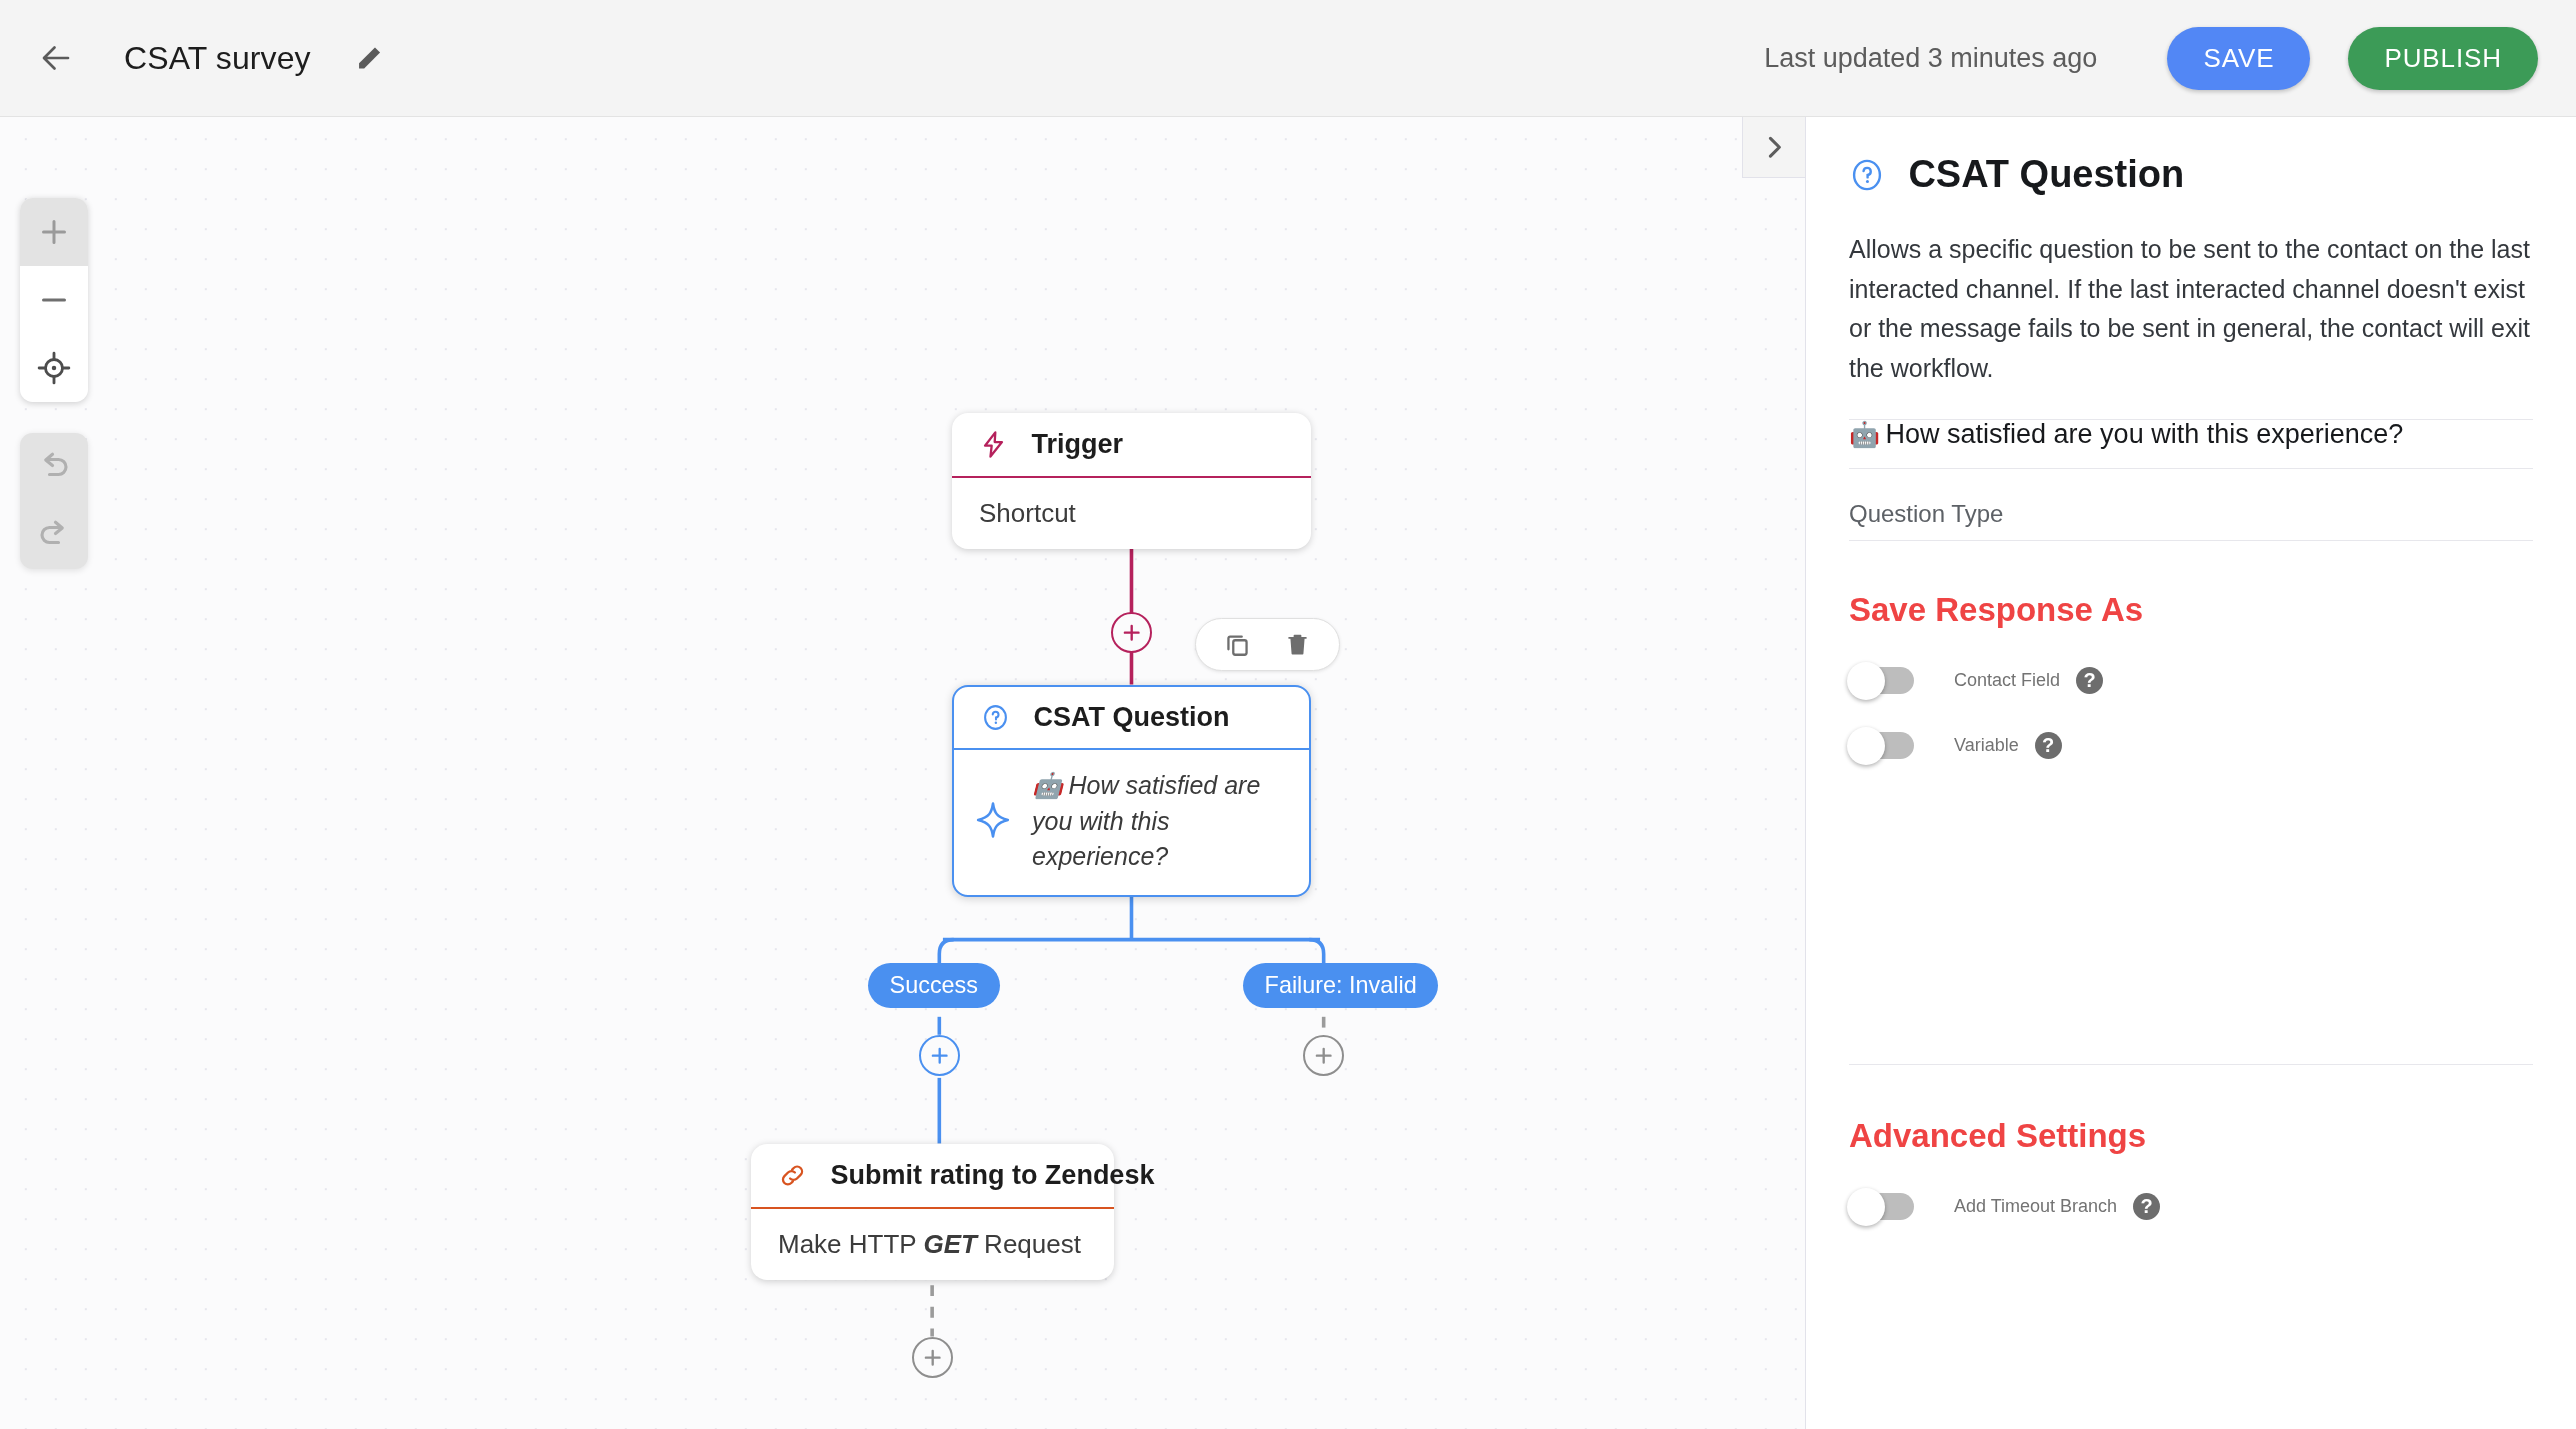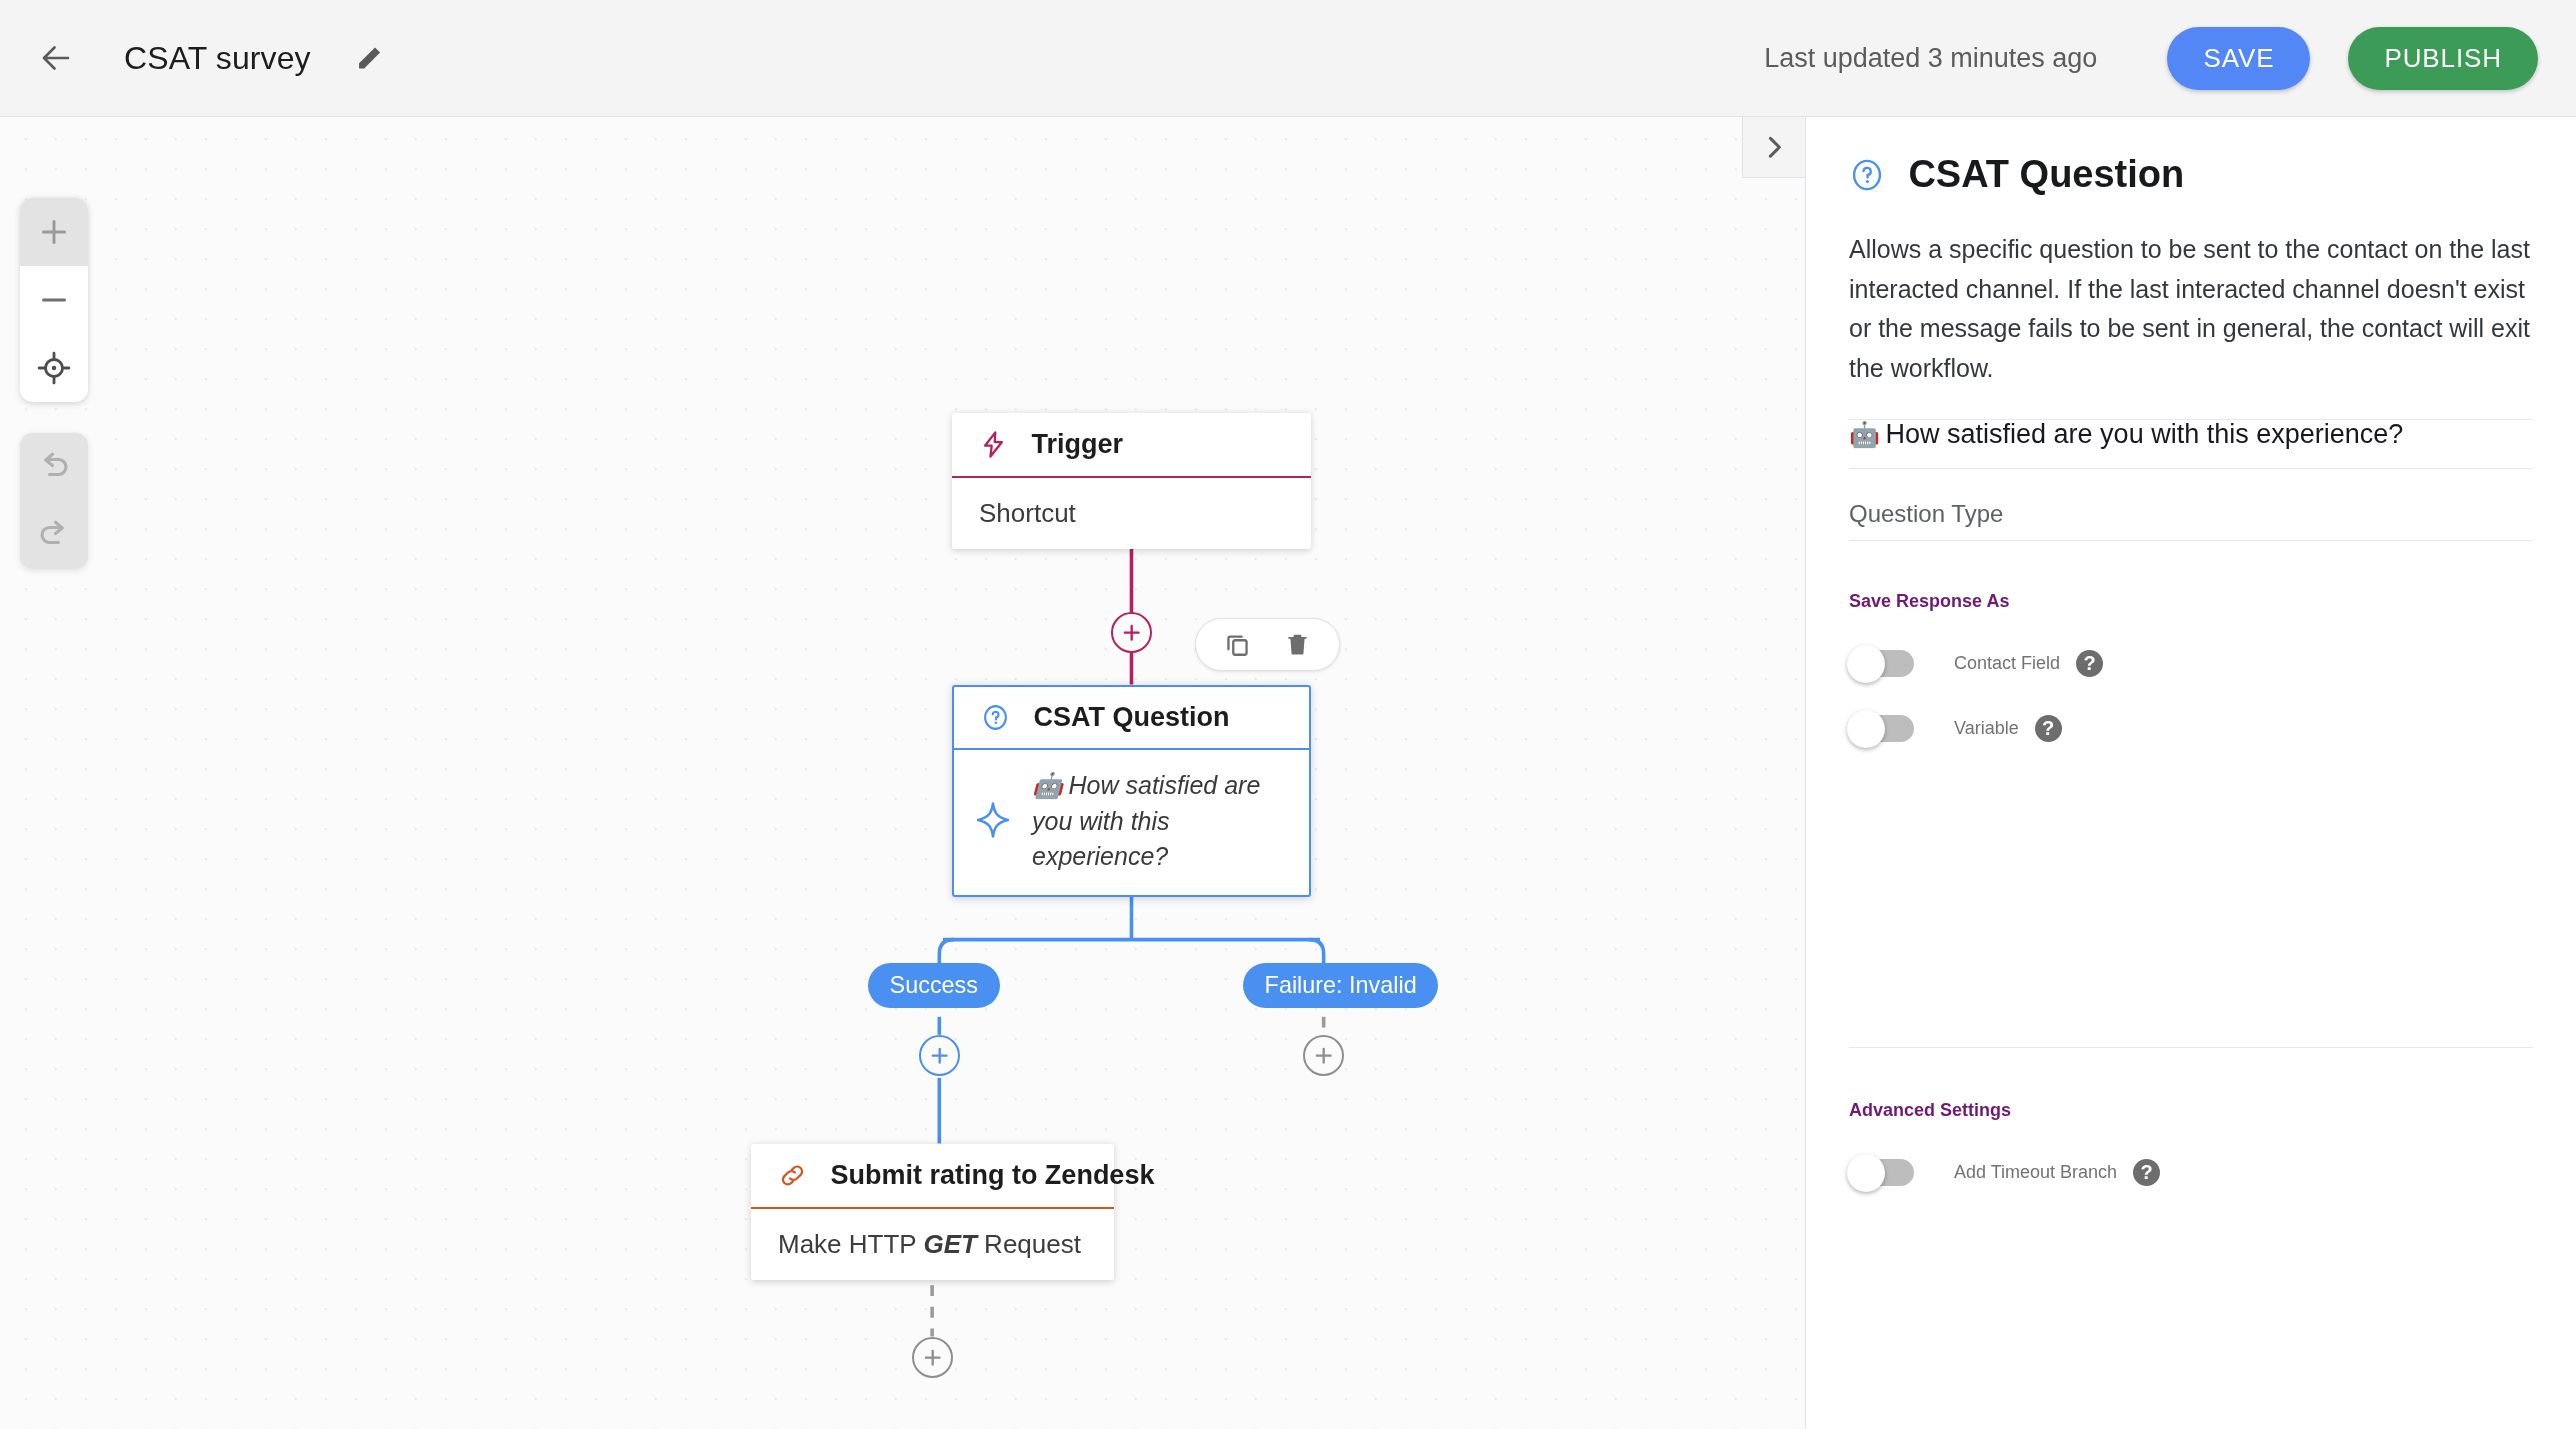--- a/index.html
+++ b/index.html
@@ -74,21 +74,21 @@
   
   .panel-toggle {
     position: absolute; right: 0; top: 0; width: 63px; height: 61px;
     background: #f4f4f4; border: 0.9px solid #e2e2ea; border-top: none; border-right: none;
     display: flex; align-items: center; justify-content: center;
     cursor: pointer; color: #5d5d5d; z-index: 5;
   }
 
   
   .node {
-    position: absolute; background: #fff; border-radius: 3px;
+    position: absolute; background: #fff; border-radius: 16px;
     box-shadow: 0 1.8px 7.2px rgba(0,0,0,.17);
   }
   .node-head {
     display: flex; align-items: center; padding: 0 27px; height: 65px;
   }
   .node-head .ico { display: flex; align-items: center; margin-right: 23.4px; }
   .node-title { font-size: 27px; font-weight: bold; color: #1d1d1d; white-space: nowrap; }
   .node-body {
     display: flex; align-items: center; padding: 20px 27px; min-height: 65px;
   }
@@ -151,21 +151,21 @@
   .divider { height: 0.9px; background: #e7e7ec; margin: 30.5px 0 0 0; }
   .field-label { font-size: 24px; color: #5d6166; margin-top: 30.5px; margin-bottom: 12.6px; }
   .field-value { font-size: 27px; color: #17191c; padding-bottom: 18px; }
   .field-underline { height: 0.9px; background: #e7e7ec; }
   .select-row {
     display: flex; align-items: center; padding-bottom: 14.4px; cursor: pointer;
   }
   .select-row .ico { margin-right: 16px; display: flex; }
   .select-row .val { font-size: 27px; color: #17191c; }
   .select-row .chev { margin-left: auto; color: #5d6166; display: flex; }
-  .section-title { font-size: 18px; font-weight: bold; color: #701a75; }
+  .section-title { font-size: 33px; font-weight: bold; color: #ef4444; }
   .toggle-row { display: flex; align-items: center; margin-top: 38px; }
   .switch {
     width: 65px; height: 27px; background: #bdbdbd; border-radius: 18px;
     position: relative; cursor: pointer; flex: 0 0 auto;
   }
   .switch .knob {
     position: absolute; left: -1.8px; top: -5.4px; width: 38px; height: 38px;
     background: #fff; border-radius: 50%; box-shadow: 0 1.8px 4.5px rgba(0,0,0,.3);
   }
   .toggle-label { font-size: 18px; color: #737373; margin-left: 40px; }

